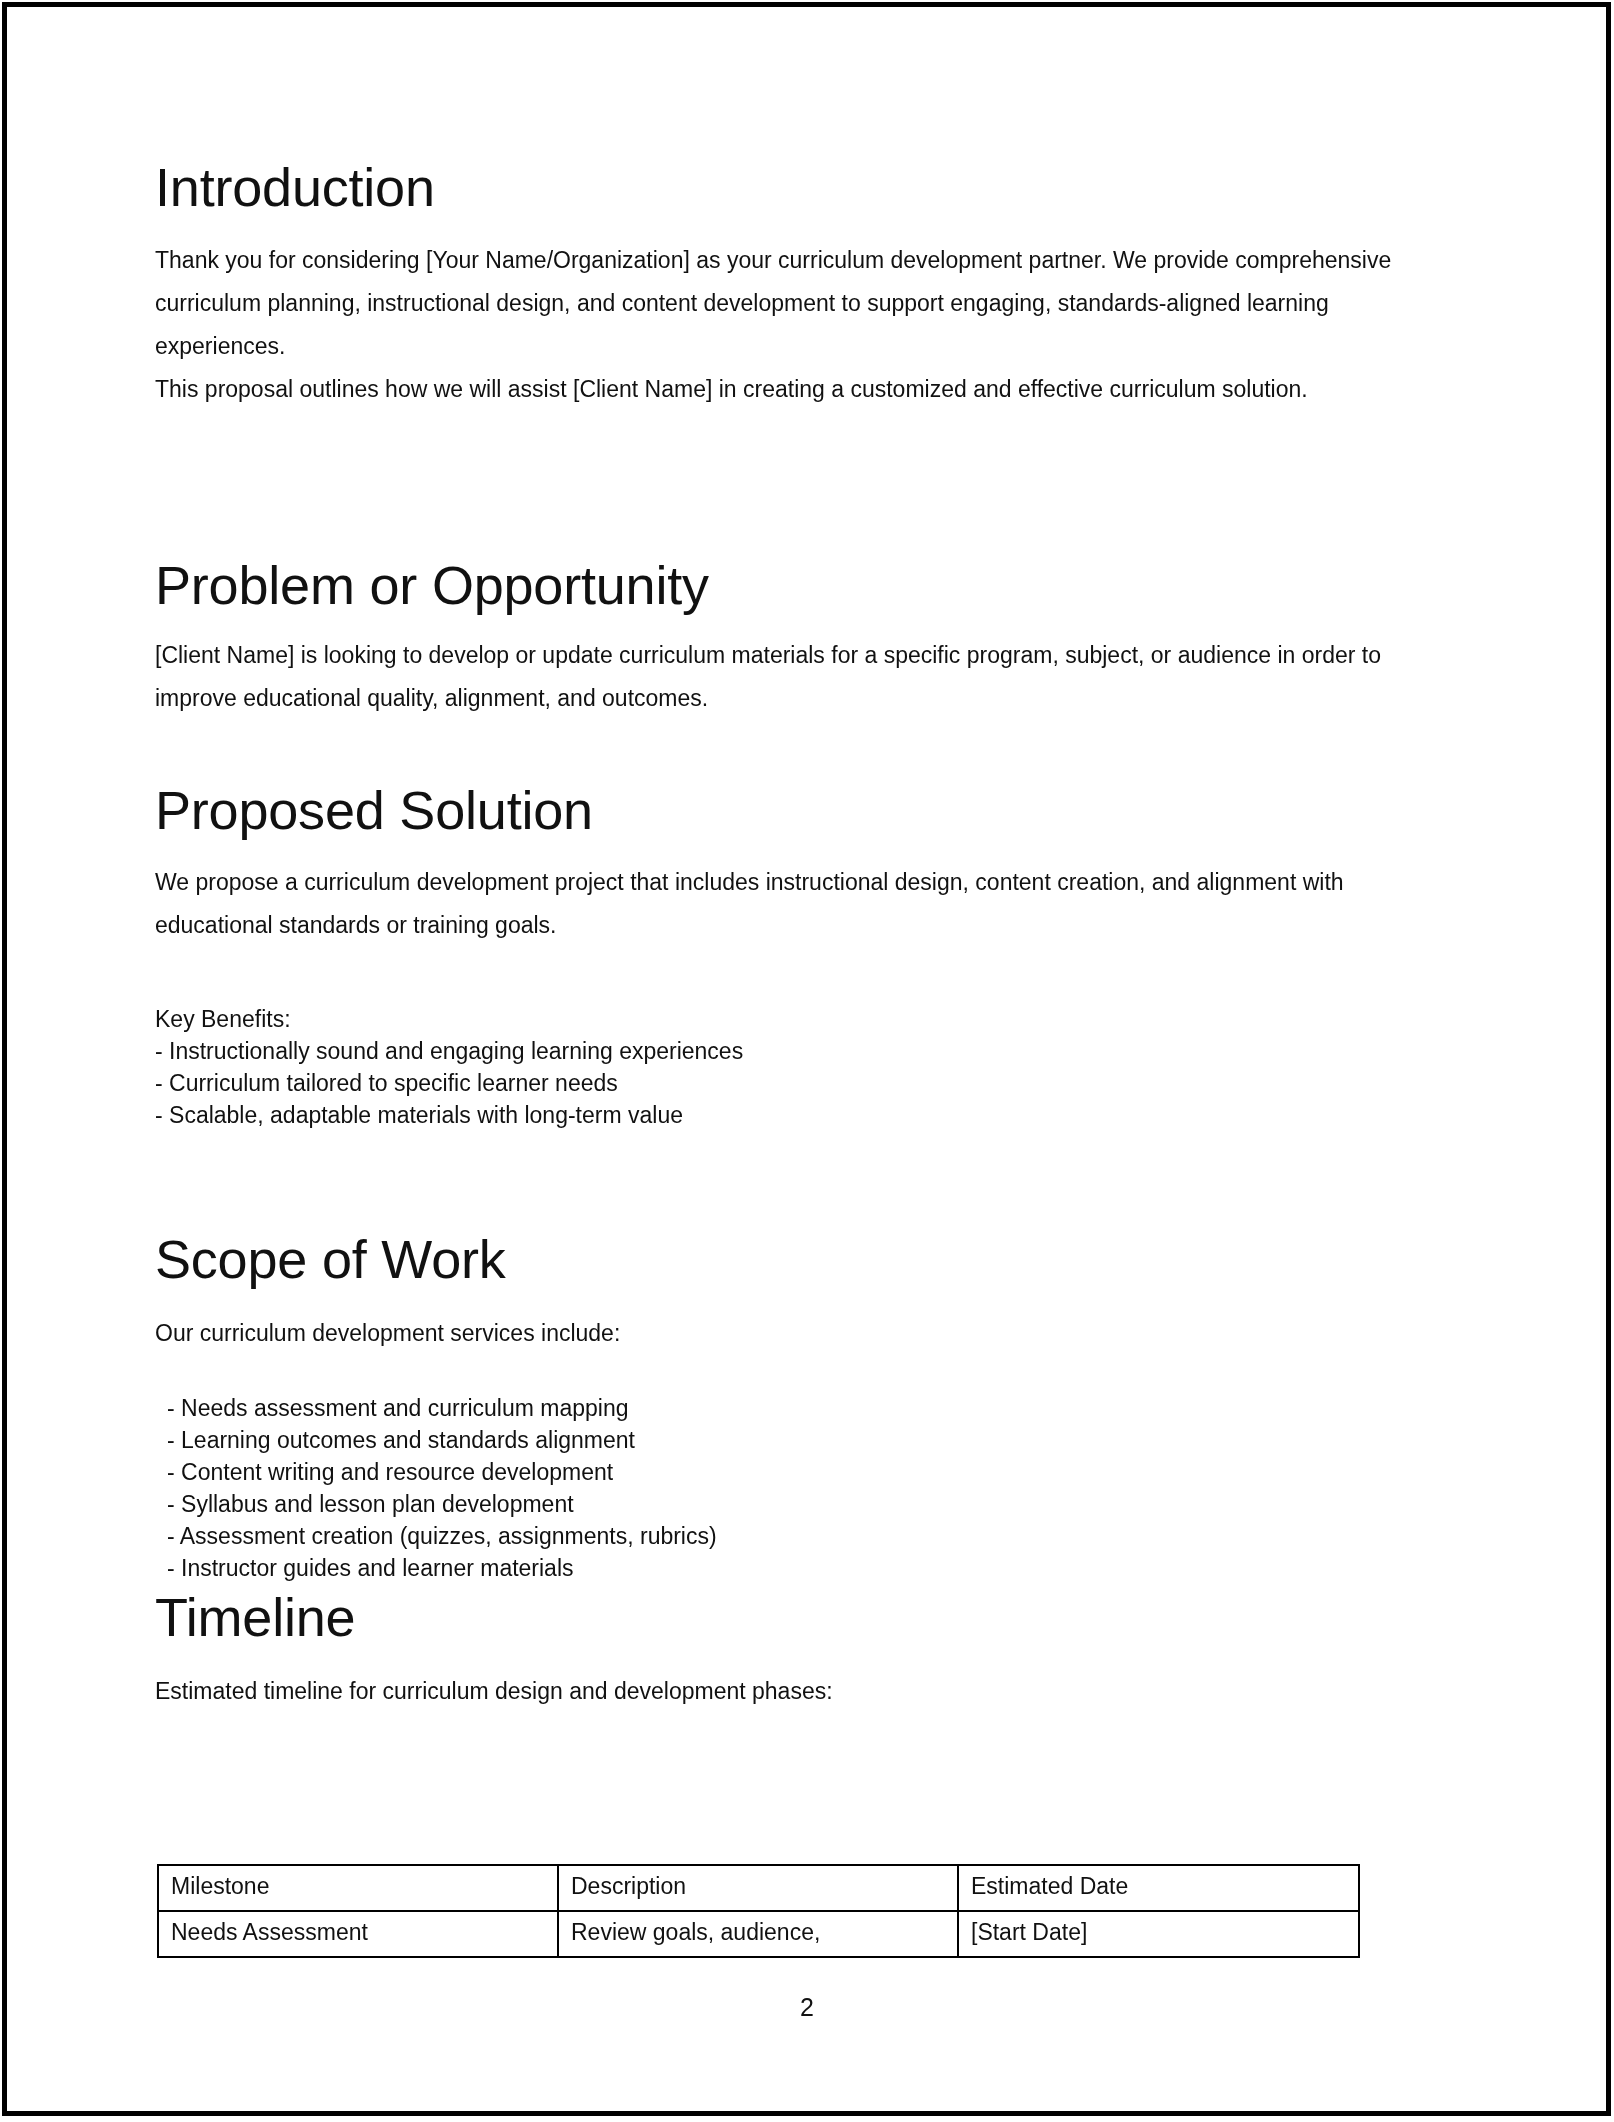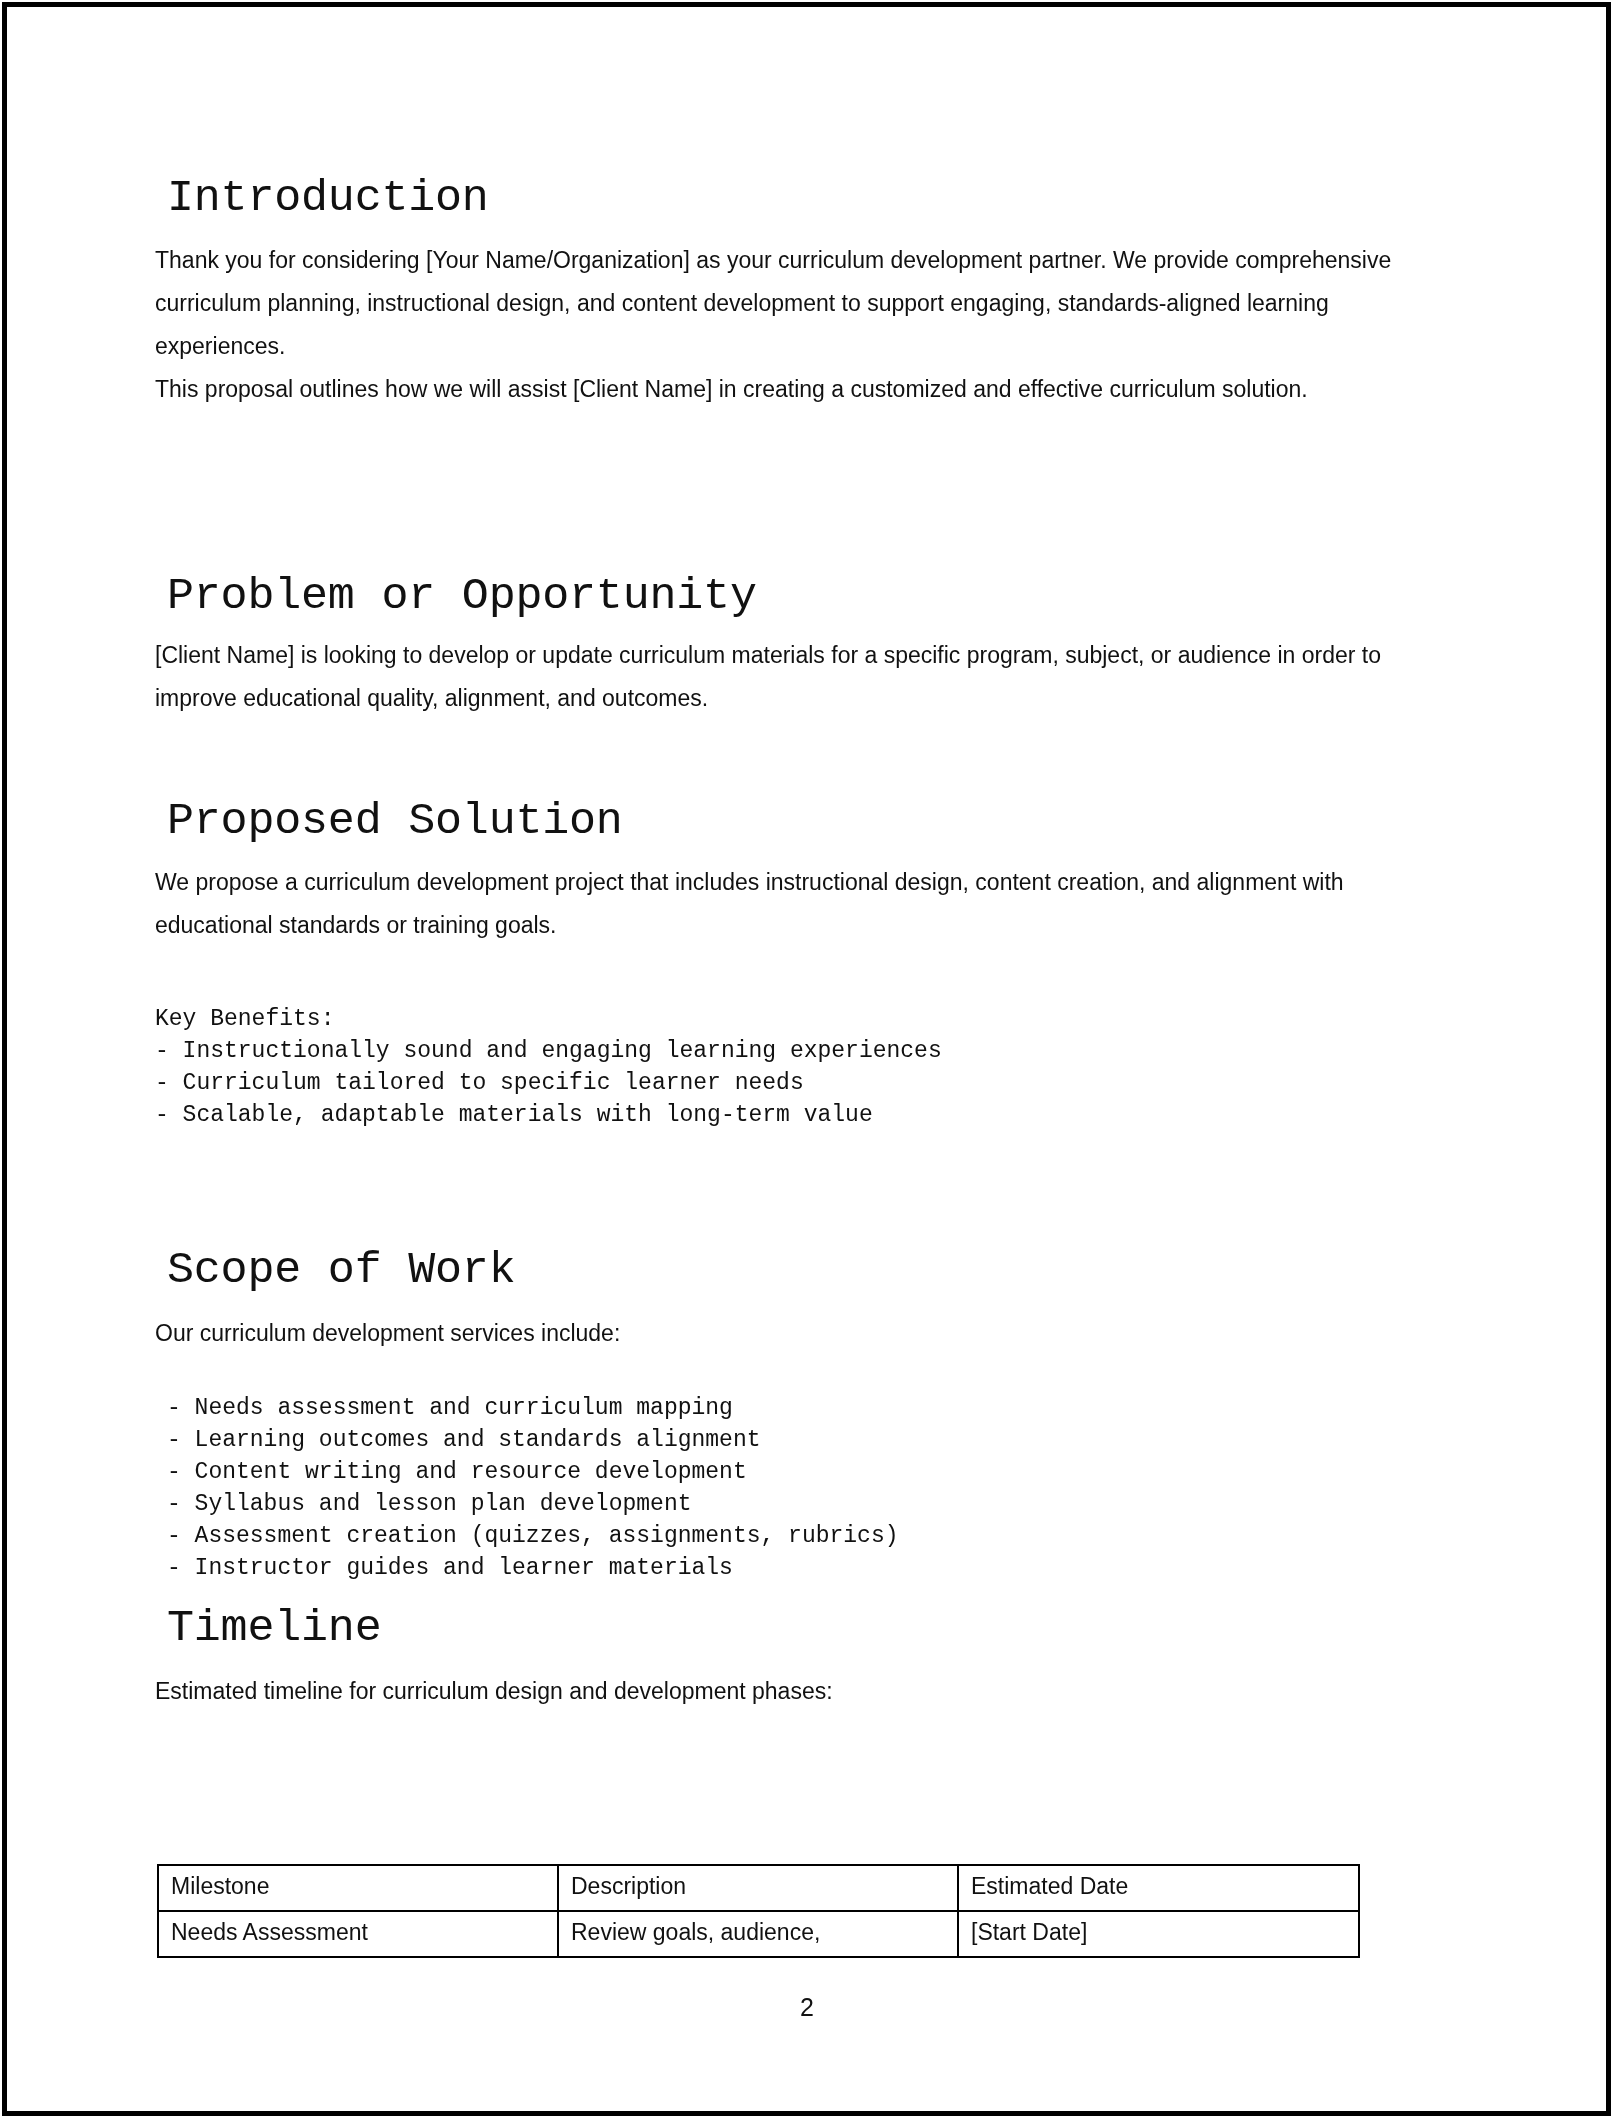--- a/index.html
+++ b/index.html
@@ -34,41 +34,41 @@
 
   .page-body {
     position: absolute;
     left: 155px;
     top: 0;
     width: 1290px;
     color: #000000;
   }
 
   h1.section-heading {
-    font-family: Liberation Mono, monospace;
+    font-family: Liberation Sans, sans-serif;
     font-weight: 400;
-    font-size: 45px;
+    font-size: 54px;
     line-height: 50px;
     letter-spacing: -0.2px;
-    margin: 12px;
+    margin: 0;
     color: #111111;
   }
 
   p.body-text {
     font-family: "Liberation Sans", sans-serif;
     font-weight: 400;
     font-size: 23px;
     line-height: 43px;
     margin: 0;
     color: #111111;
     max-width: 1288px;
   }
 
   .bullet-line {
-    font-family: Liberation Mono, monospace;
+    font-family: Liberation Sans, sans-serif;
     font-weight: 400;
     font-size: 23px;
     line-height: 32px;
     color: #111111;
     white-space: pre;
   }
 
   
   .blk-intro-h       { position: absolute; top: 162px;  left: 0; }
   .blk-intro-p1      { position: absolute; top: 239px;  left: 0; }

